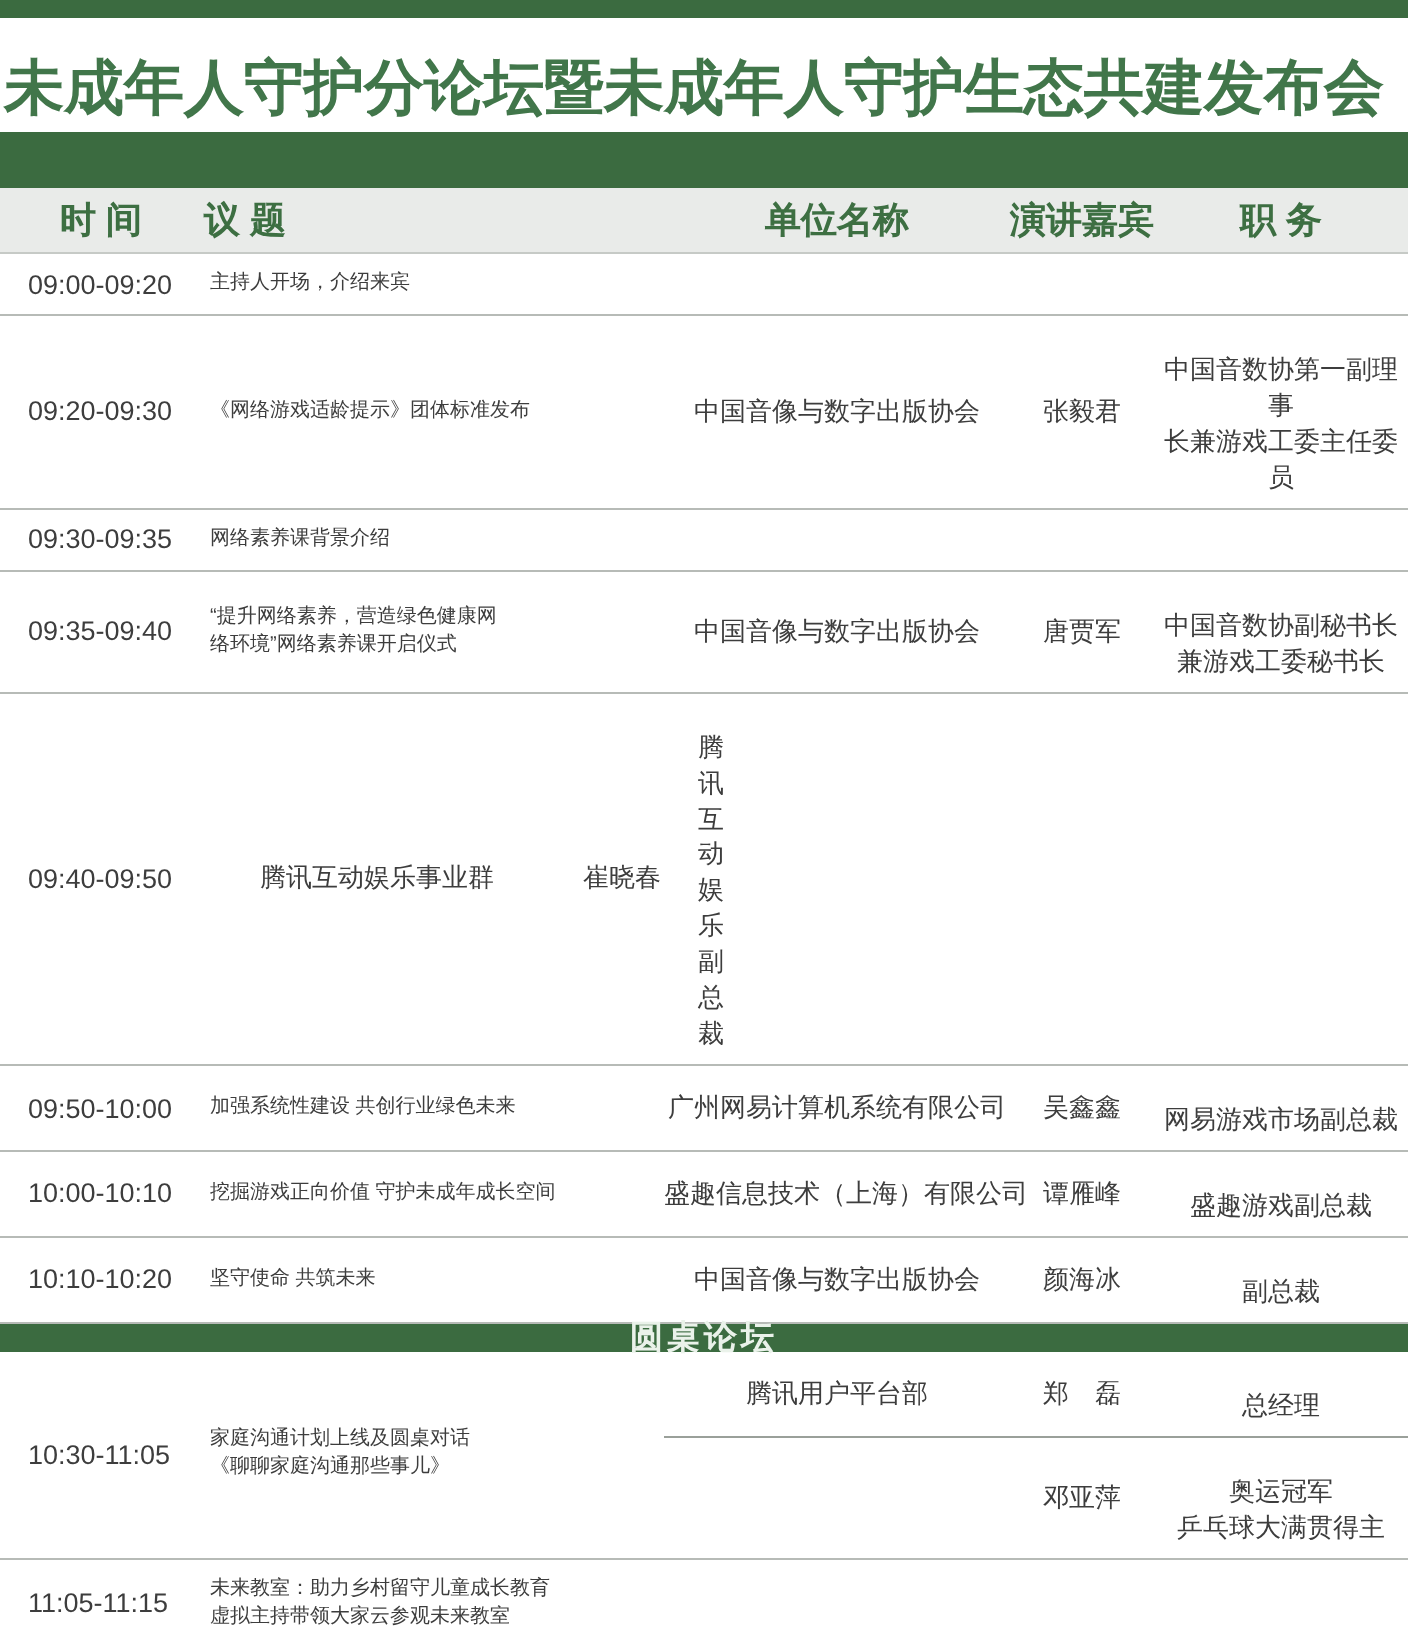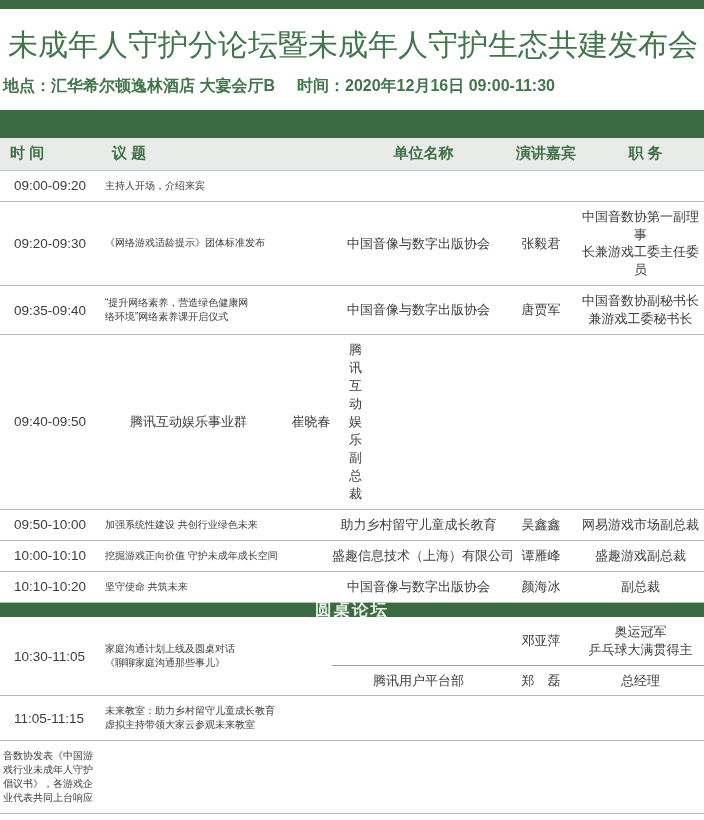--- a/index.html
+++ b/index.html
@@ -13,35 +13,35 @@
     --section-text:#eaf2ea;
   }
   html,body{margin:0;padding:0;}
   body{
     width:704px;height:820px;overflow:hidden;background:#ffffff;
     font-family:"Liberation Sans","DejaVu Sans",sans-serif;
     -webkit-font-smoothing:antialiased;
   }
   .top-bar{height:9px;width:704px;background:var(--bar-green);}
   .page-title{
-    margin:15px 0 0 2px;font-size:30px;font-weight:normal;line-height:1.4;
-    color:var(--title-green);white-space:nowrap;letter-spacing:0px;text-align:center;
+    margin:15px 0 0 2px;font-size:30px;font-weight:bold;line-height:1.4;
+    color:var(--title-green);white-space:nowrap;letter-spacing:0px;
   }
   .info-line{
     margin:9px 0 0 3px;font-size:16px;font-weight:bold;color:var(--title-green);
     white-space:nowrap;line-height:1.35;padding-bottom:13px;
   }
   .info-time{margin-left:22px;}
   .green-bar{height:28px;width:704px;background:var(--bar-green);}
   .header-row{
     height:32px;background:var(--header-bg);
     display:grid;grid-template-columns:102px 230px 1fr;align-items:center;
     border-bottom:1px solid #c6cac6;
   }
-  .header-row .h-cell{font-size:15px;font-weight:bold;color:var(--header-text);padding-left:10px;}
+  .header-row .h-cell{font-size:18px;font-weight:bold;color:var(--header-text);}
   .h-time{padding-left:30px;}
   .h-right{display:grid;grid-template-columns:173px 72px 1fr;align-items:center;}
   .h-right .h-cell{text-align:center;}
   .row{
     display:grid;grid-template-columns:102px 230px 1fr;align-items:center;
     border-bottom:1px solid var(--row-line);background:#ffffff;
   }
   .c-time{padding-left:14px;font-size:13.5px;color:var(--body-text);white-space:nowrap;}
   .c-topic{
     font-size:10px;color:var(--body-text);white-space:pre-line;line-height:1.4;
@@ -50,37 +50,34 @@
   .entries{display:flex;flex-direction:column;align-self:stretch;justify-content:center;}
   .entry{
     flex:1;display:grid;grid-template-columns:173px 72px 1fr;
     align-items:center;padding:6px 0;
   }
   .entry + .entry{border-top:1px solid var(--subrow-line);}
   .c-org,.c-speaker,.c-position{
     text-align:center;font-size:13px;color:var(--body-text);line-height:1.38;
   }
   .c-org{white-space:nowrap;}
-  .c-position{white-space:pre-line;padding:0 2px;}
+  .c-position{white-space:pre-line;padding:0 2px;margin-top:12px;}
   .section-bar{
     height:14px;background:var(--bar-green);display:flex;align-items:center;justify-content:center;
     color:var(--section-text);font-size:16.5px;font-weight:bold;letter-spacing:2px;
   }
 </style>
 </head>
 <body>
 
 <div>
   <div class="top-bar"></div>
 
   <h1 class="page-title">未成年人守护分论坛暨未成年人守护生态共建发布会</h1>
 
-  <div class="info-line">
-    <span>地点：汇华希尔顿逸林酒店 大宴会厅B</span><span class="info-time">时间：2020年12月16日  09:00-11:30</span>
-  </div>
 
   <div class="green-bar"></div>
 
   <div class="header-row">
     <div class="h-cell h-time">时  间</div>
     <div class="h-cell">议  题</div>
     <div class="h-right">
       <div class="h-cell">单位名称</div>
       <div class="h-cell">演讲嘉宾</div>
       <div class="h-cell">职  务</div>
@@ -99,20 +96,25 @@
         <div class="entries">
           <div class="entry">
             <div class="c-org">中国音像与数字出版协会</div>
             <div class="c-speaker">张毅君</div>
             <div class="c-position">中国音数协第一副理事
 长兼游戏工委主任委员</div>
           </div>
         </div>
       </div>
       <div class="row">
+        <div class="c-time">09:30-09:35</div>
+        <div class="c-topic">网络素养课背景介绍</div>
+        <div class="entries"></div>
+      </div>
+      <div class="row">
         <div class="c-time">09:35-09:40</div>
         <div class="c-topic">“提升网络素养，营造绿色健康网
 络环境”网络素养课开启仪式</div>
         <div class="entries">
           <div class="entry">
             <div class="c-org">中国音像与数字出版协会</div>
             <div class="c-speaker">唐贾军</div>
             <div class="c-position">中国音数协副秘书长
 兼游戏工委秘书长</div>
           </div>
@@ -127,21 +129,21 @@
             <div class="c-position">腾讯互动娱乐
 副总裁</div>
           </div>
         </div>
       </div>
       <div class="row">
         <div class="c-time">09:50-10:00</div>
         <div class="c-topic">加强系统性建设 共创行业绿色未来</div>
         <div class="entries">
           <div class="entry">
-            <div class="c-org">助力乡村留守儿童成长教育</div>
+            <div class="c-org">广州网易计算机系统有限公司</div>
             <div class="c-speaker">吴鑫鑫</div>
             <div class="c-position">网易游戏市场副总裁</div>
           </div>
         </div>
       </div>
       <div class="row">
         <div class="c-time">10:00-10:10</div>
         <div class="c-topic">挖掘游戏正向价值 守护未成年成长空间</div>
         <div class="entries">
           <div class="entry">
@@ -161,31 +163,31 @@
             <div class="c-position">副总裁</div>
           </div>
         </div>
       </div>
       <div class="section-bar">圆桌论坛</div>
       <div class="row">
         <div class="c-time">10:30-11:05</div>
         <div class="c-topic">家庭沟通计划上线及圆桌对话
 《聊聊家庭沟通那些事儿》</div>
         <div class="entries">
+          <div class="entry">
+            <div class="c-org">腾讯用户平台部</div>
+            <div class="c-speaker">郑　磊</div>
+            <div class="c-position">总经理</div>
+          </div>
           <div class="entry">
             <div class="c-org"></div>
             <div class="c-speaker">邓亚萍</div>
             <div class="c-position">奥运冠军
 乒乓球大满贯得主</div>
           </div>
-          <div class="entry">
-            <div class="c-org">腾讯用户平台部</div>
-            <div class="c-speaker">郑　磊</div>
-            <div class="c-position">总经理</div>
-          </div>
         </div>
       </div>
       <div class="row">
         <div class="c-time">11:05-11:15</div>
         <div class="c-topic">未来教室：助力乡村留守儿童成长教育
 虚拟主持带领大家云参观未来教室</div>
         <div class="entries"></div>
       </div>
       <div class="row">
         <div class="c-topic">音数协发表《中国游戏行业未成年人守护

